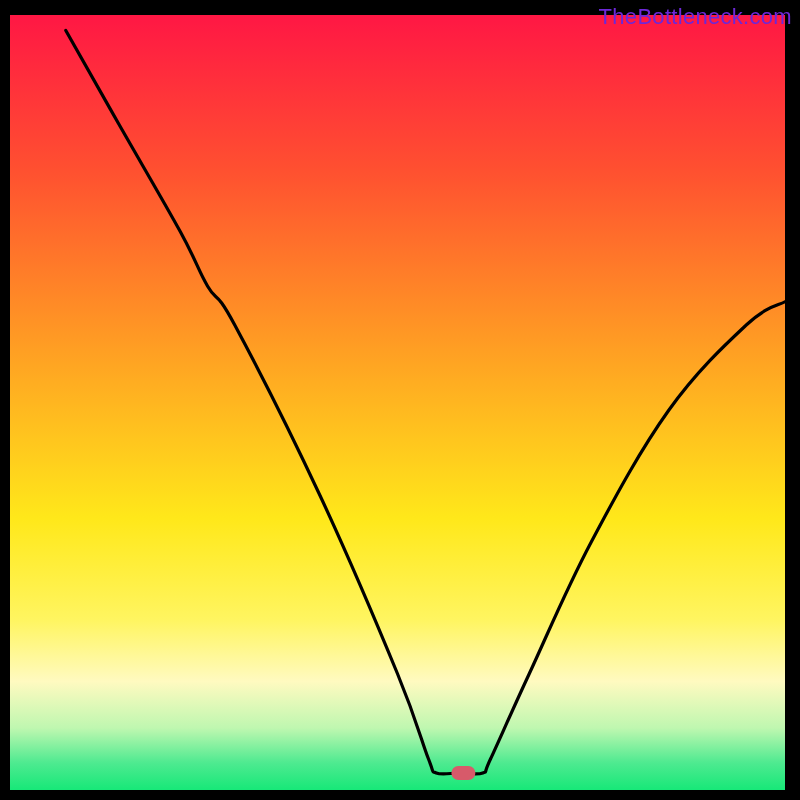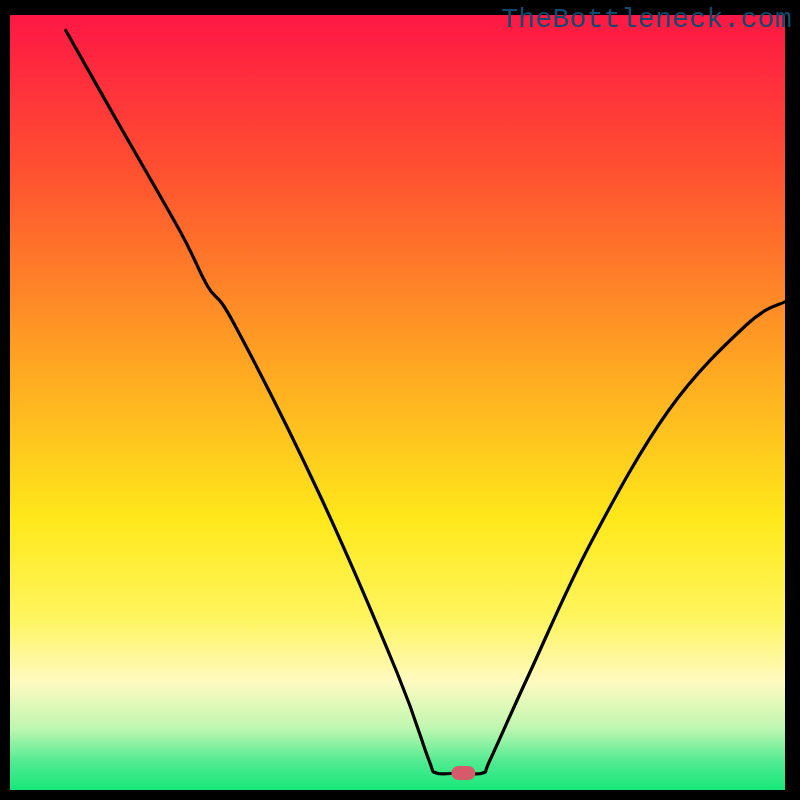--- a/index.html
+++ b/index.html
@@ -10,26 +10,25 @@
   }
   .chart-wrap {
     position: relative;
     width: 800px;
     height: 800px;
   }
   .watermark {
     position: absolute;
     top: 4px;
     right: 8px;
-    color: #0c4a6e;
-    font-size: 28px;
+    color: #6d28d9;
+    font-size: 22px;
     font-weight: 500;
     letter-spacing: 0.3px;
     z-index: 5;
-    font-family: Liberation Mono, monospace;
   }
   svg {
     display: block;
   }
 </style>
 </head>
 <body>
 
 <div class="chart-wrap">
   <div class="watermark">TheBottleneck.com</div>

